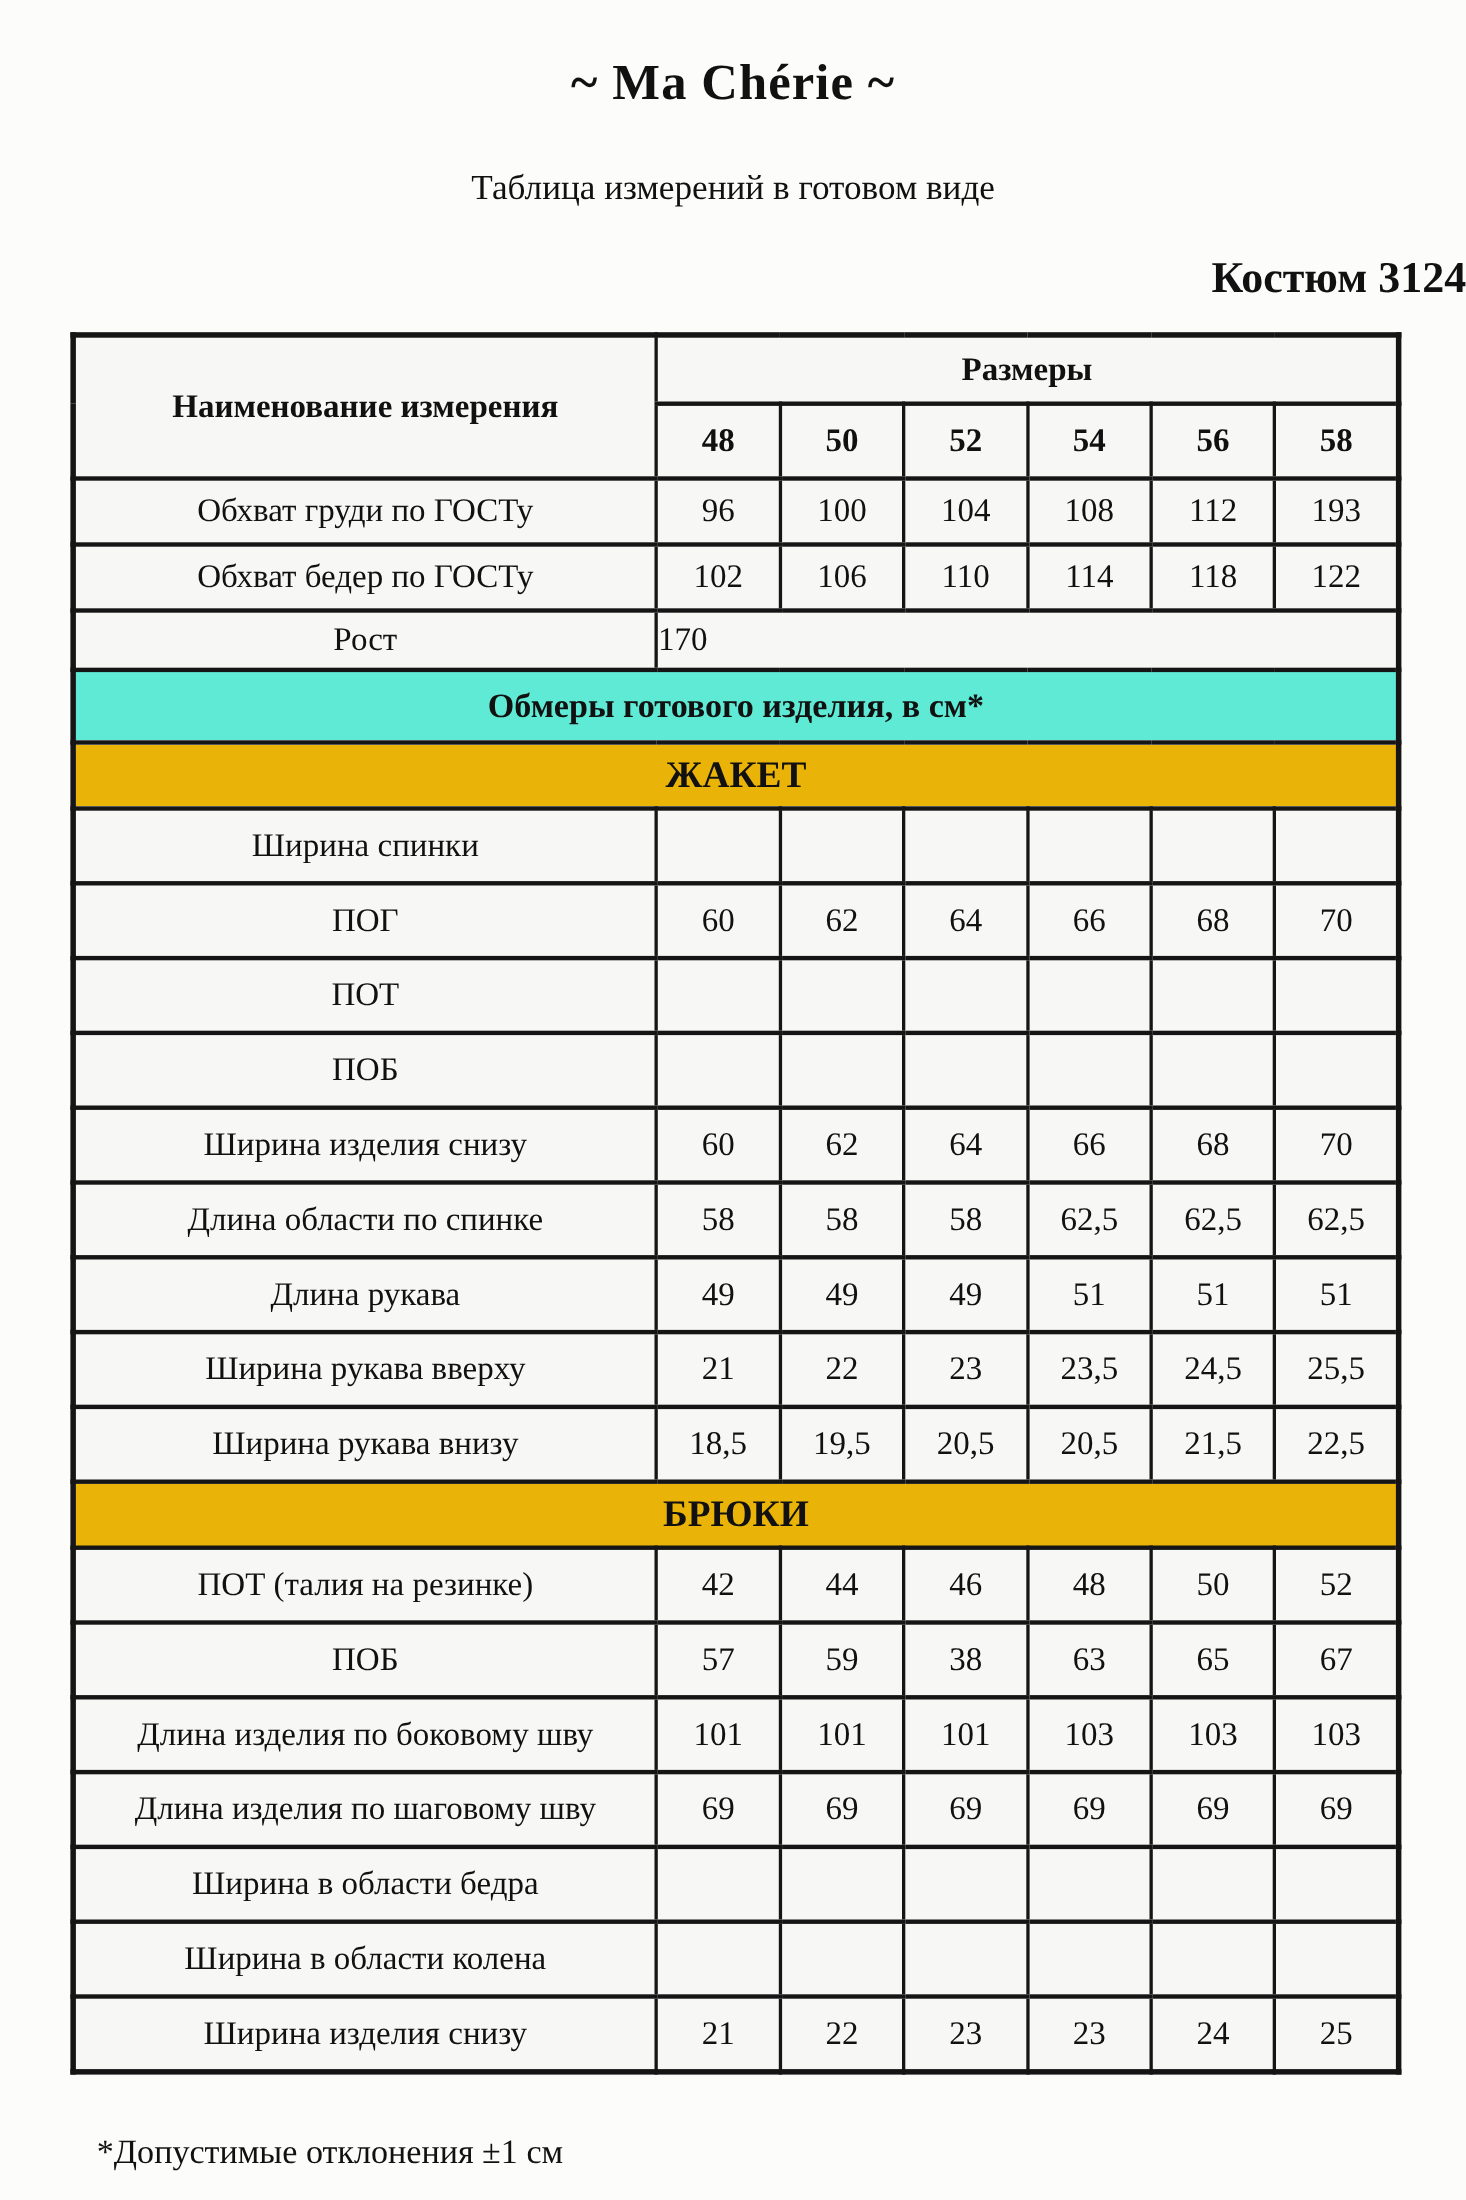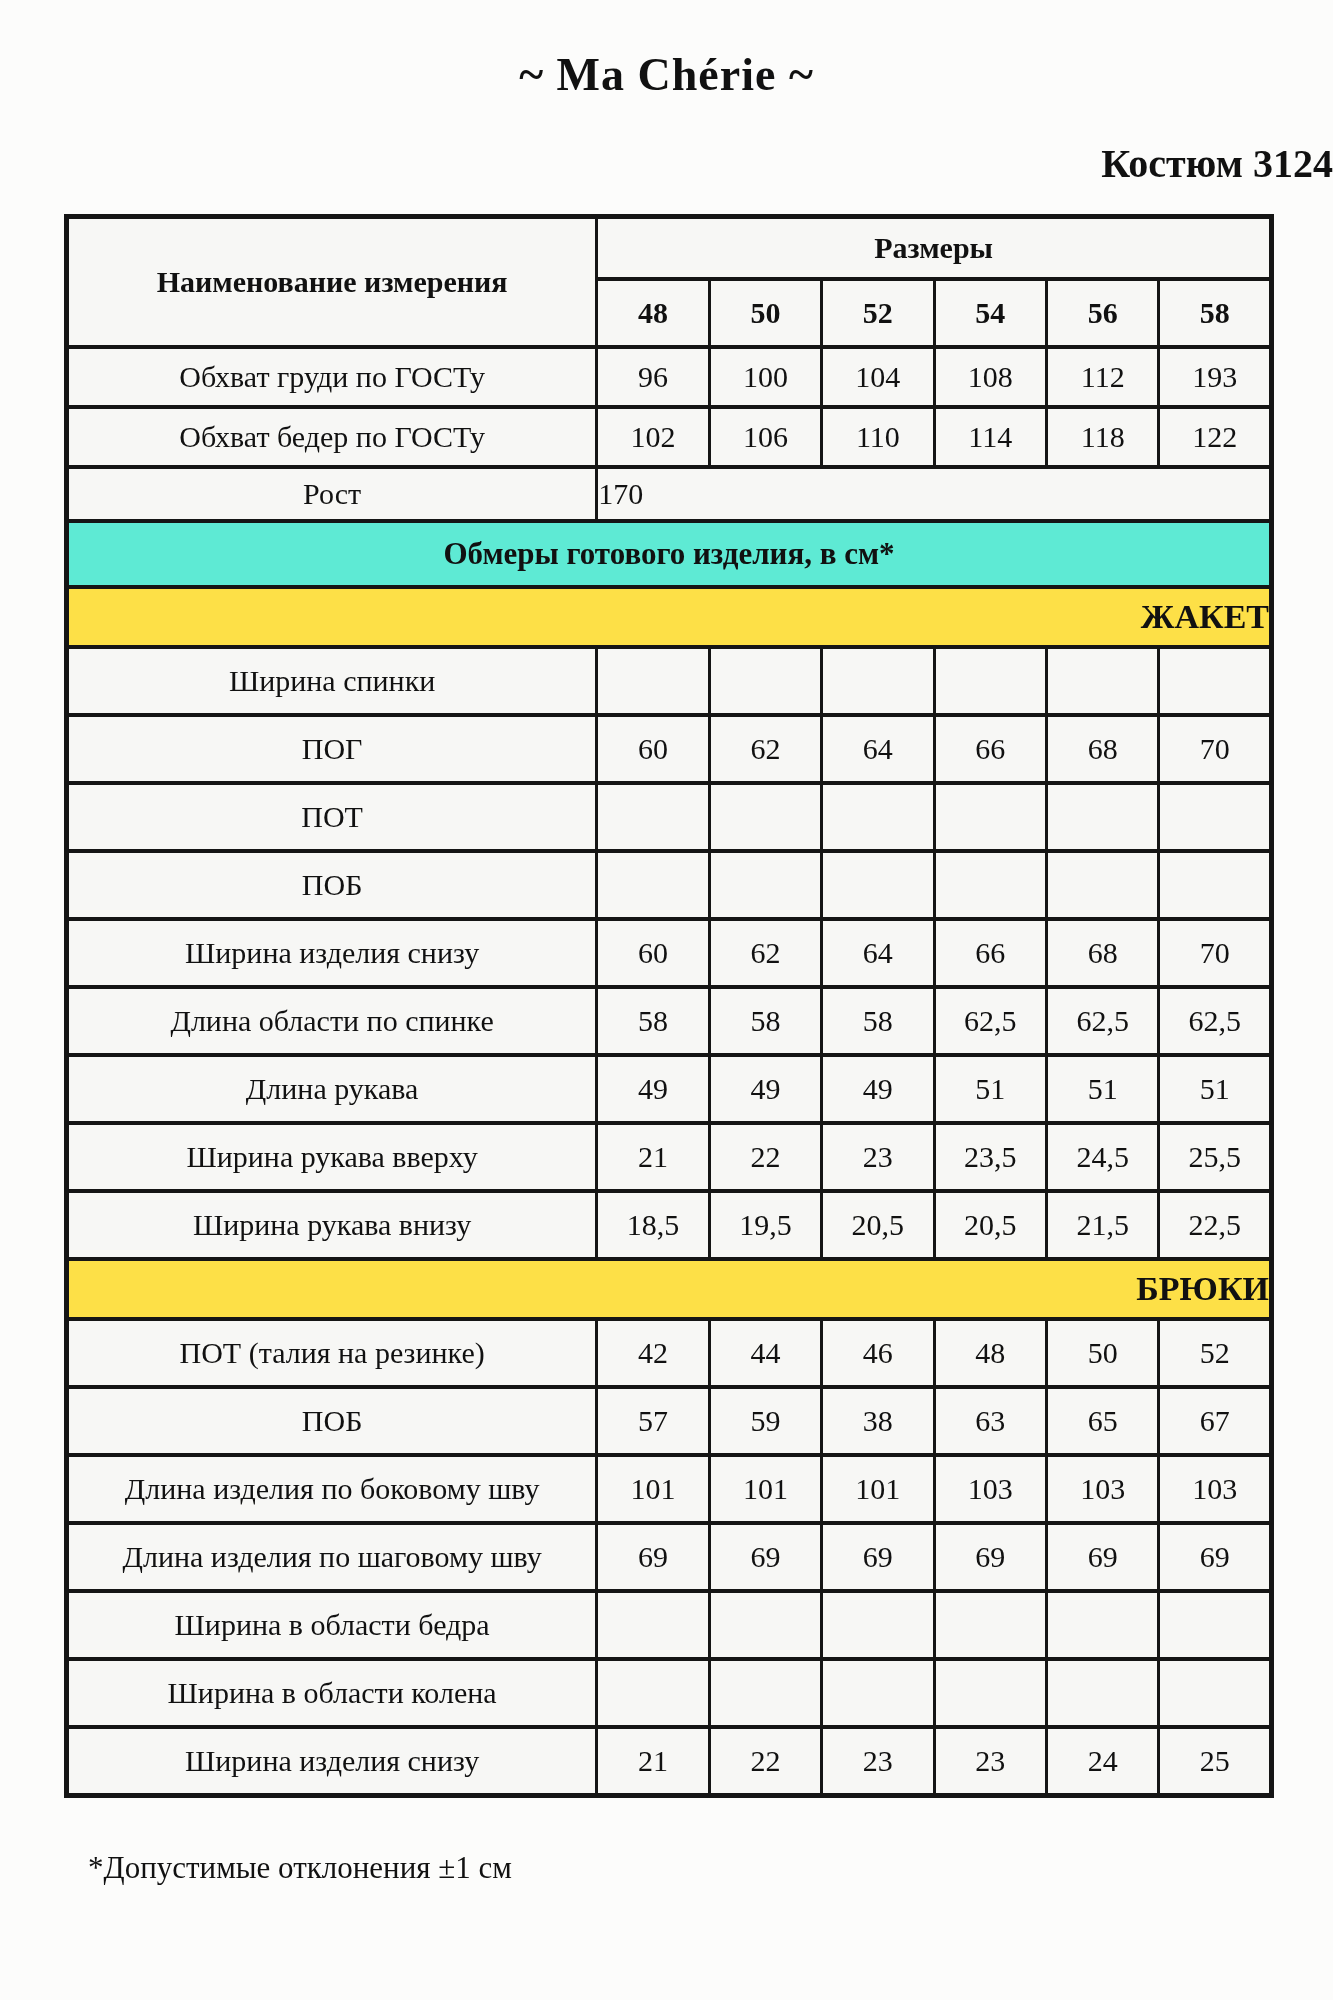--- a/index.html
+++ b/index.html
@@ -87,41 +87,42 @@
   tr.r-rost td { height: 50px; }
   tr.r-note td {
     height: 62px;
     background: #5eead4;
     font-weight: bold;
     text-align: center;
     font-size: 31px;
   }
   tr.r-section td {
     height: 56px;
-    background: #fde047;
-    font-weight: bold;
-    text-align: right;
+    background: #eab308;
+    font-weight: bold;
+    text-align: center;
     font-size: 34px;
   }
   tr.r-data td { height: 64px; }
   td.merged-val {
     text-align: left;
     padding-left: 20px;
   }
   .footnote {
     margin: 54px 0 0 88px;
     font-size: 31px;
     line-height: 1;
   }
 </style>
 </head>
 <body>
 
 <div class="page">
   <div class="brand">~ Ma Chérie ~</div>
+  <div class="subtitle">Таблица измерений в готовом виде</div>
   <div class="product">Костюм 3124</div>
 
   <table class="size-table">
     <colgroup>
       <col style="width:44%">
       <col style="width:9.333%">
         <col style="width:9.333%">
         <col style="width:9.333%">
       <col style="width:9.333%">
         <col style="width:9.333%">

